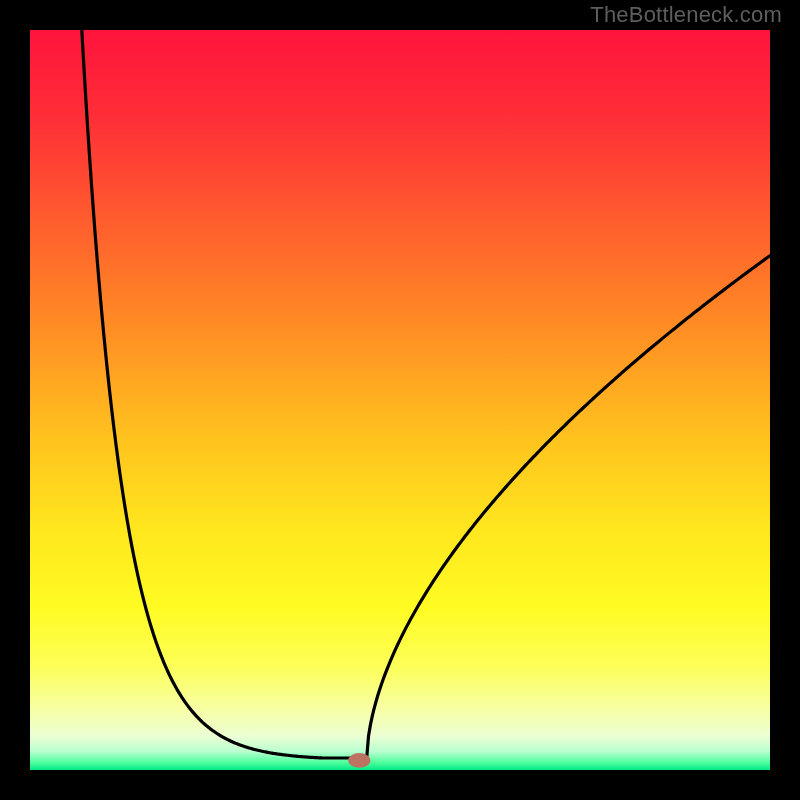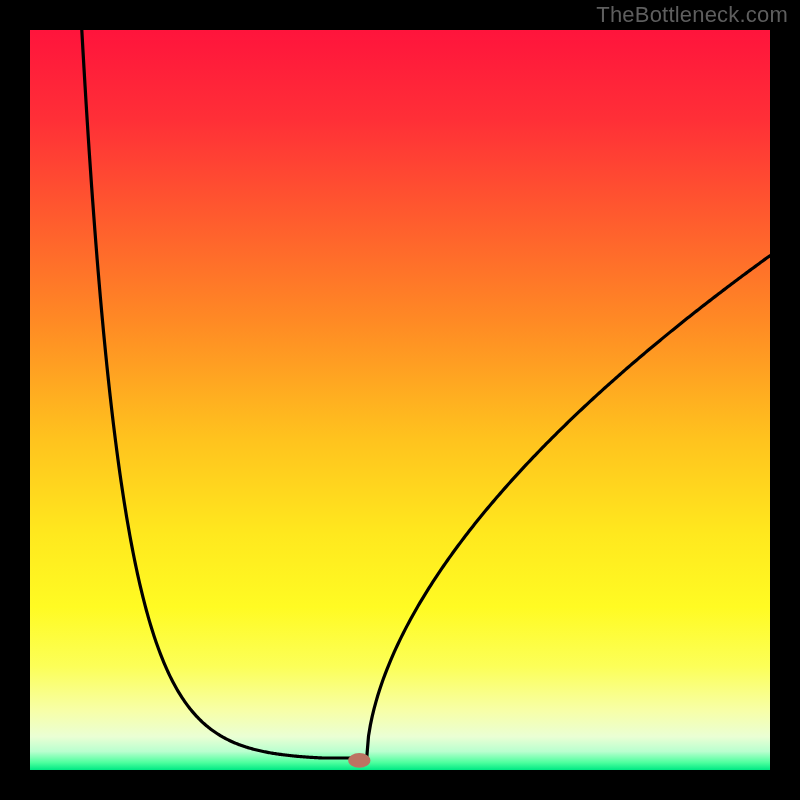--- a/index.html
+++ b/index.html
@@ -12,21 +12,21 @@
   }
   .container {
     position: relative;
     width: 800px;
     height: 800px;
     background: #000000;
   }
   .watermark {
     position: absolute;
     top: 2px;
-    right: 12px;
+    right: 18px;
     color: #5e5e5e;
     font-family: Arial, Helvetica, sans-serif;
     font-size: 22px;
     font-weight: 400;
     letter-spacing: 0.2px;
     z-index: 10;
   }
   svg.plot {
     position: absolute;
     left: 30px;

